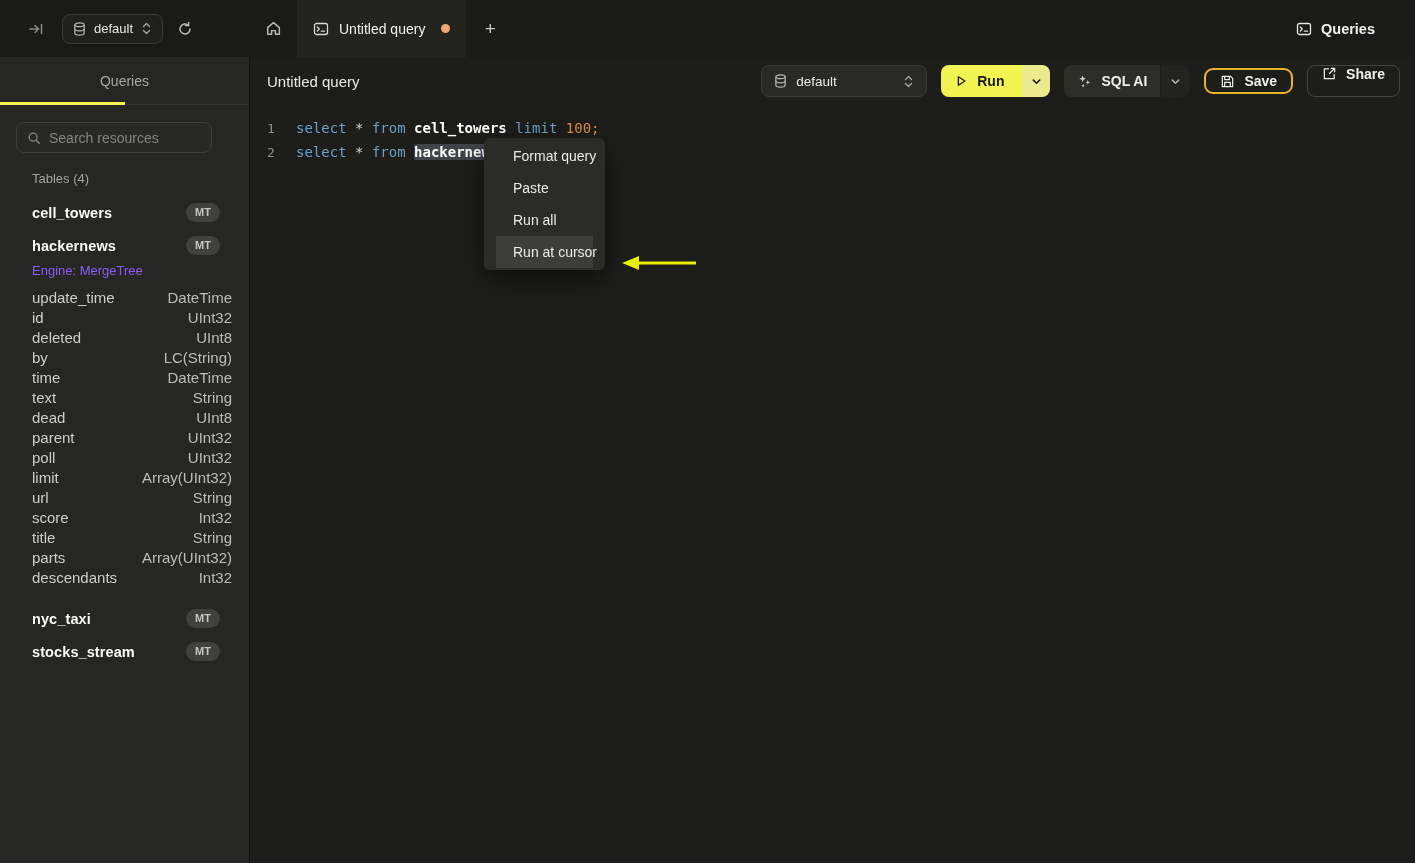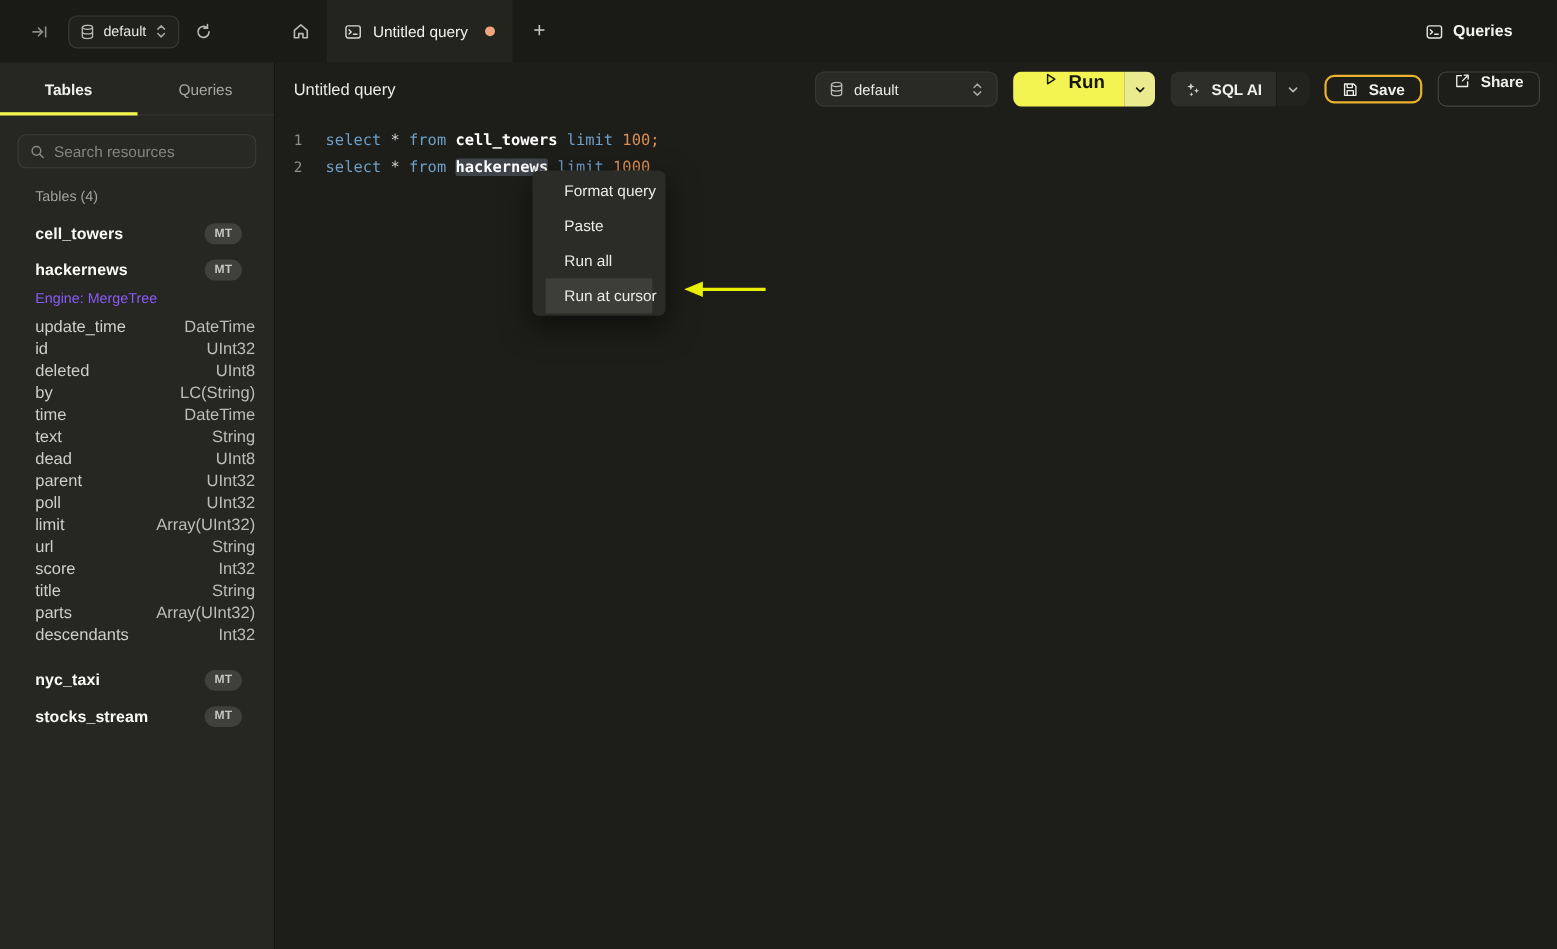--- a/index.html
+++ b/index.html
@@ -48,21 +48,21 @@
   .queries-btn{position:absolute;right:40px;top:0;height:57px;display:flex;align-items:center;gap:9px;background:none;border:none;cursor:pointer;color:var(--txt-bright);font-size:14.5px;font-weight:600}
 
   
   .sidebar{position:absolute;left:0;top:57px;width:250px;bottom:0;background:var(--c-sidebar);border-right:1px solid #14140f}
   .side-tabs{position:relative;height:48px;display:flex;border-bottom:1px solid var(--c-border-soft)}
   .side-tab{flex:1;display:flex;align-items:center;justify-content:center;background:none;border:none;cursor:pointer;font-size:14px}
   .side-tab.active{color:var(--txt-bright);font-weight:600}
   .side-tab.inactive{color:#a8a8a2;font-weight:500}
   .side-tab-underline{position:absolute;left:0;bottom:-1px;width:125px;height:3px;background:var(--yellow)}
   .new-table-btn{margin:19px 17px 0 16px;height:31px;width:217px;background:var(--yellow);border:none;border-radius:6px;display:flex;align-items:center;justify-content:center;gap:9px;color:#15150d;font-size:14px;font-weight:500;cursor:pointer;font-family:"Liberation Sans",sans-serif}
-  .search-box{margin:17px 17px 12px 16px;height:31px;width:217px;display:flex;align-items:center;gap:8px;padding:0 10px;background:#292924;border:1px solid #3e3e38;border-radius:8px}
+  .search-box{margin:17px 17px 12px 16px;height:31px;width:196px;display:flex;align-items:center;gap:8px;padding:0 10px;background:#292924;border:1px solid #3e3e38;border-radius:8px}
   .search-box input{flex:1;background:transparent;border:none;outline:none;color:#e0e0da;font-size:14px;font-family:"Liberation Sans",sans-serif;min-width:0}
   .search-box input::placeholder{color:var(--txt-faint)}
   .section-label{margin:18px 0 0 32px;font-size:13px;color:#a3a39d}
   .table-row{height:33px;display:flex;align-items:center;justify-content:space-between;padding:0 29px 0 32px;cursor:pointer}
   .table-row.first{margin-top:10px}
   .table-name{font-size:14.5px;font-weight:600;color:#fafaf4;letter-spacing:.1px}
   .mt-badge{background:#41413c;color:#c6c6c0;font-size:11px;font-weight:600;border-radius:999px;padding:4px 9px;line-height:1}
   .engine-line{padding-left:32px;margin-top:1px;font-size:13px;color:#8b5cf6}
   .columns{margin-top:9px}
   .col-row{height:20px;display:flex;align-items:center;justify-content:space-between;padding:0 17px 0 32px;font-family:Liberation Sans, sans-serif;font-size:15px}
@@ -70,40 +70,40 @@
   .col-type{color:#bdbdb6}
   .after-cols{margin-top:15px}
 
   
   .main-toolbar{position:absolute;left:250px;top:57px;right:0;height:48px;display:flex;align-items:center;padding:0 15px 0 17px;background:var(--c-main)}
   .query-title{font-size:15px;font-weight:500;color:#eaeae4}
   .toolbar-right{margin-left:auto;display:flex;align-items:center;gap:14px}
   .tb-select{height:32px;width:166px;display:flex;align-items:center;gap:9px;padding:0 12px;background:#2a2a25;border:1px solid var(--c-border);border-radius:8px;color:#eaeae4;font-size:13.5px;cursor:pointer}
   .tb-select .grow{flex:1}
   .split-btn{display:flex;height:32px;border-radius:8px;overflow:hidden}
-  .run-main{display:flex;align-items:flex-start;gap:9px;padding:0 18px 0 27px;background:var(--yellow);border:none;cursor:pointer;color:#17170e;font-size:17px;font-weight:600;font-family:"Liberation Sans",sans-serif}
+  .run-main{display:flex;align-items:center;gap:9px;padding:0 18px 0 13px;background:var(--yellow);border:none;cursor:pointer;color:#17170e;font-size:14px;font-weight:600;font-family:"Liberation Sans",sans-serif}
   .run-chev{width:28px;background:var(--yellow-chev);border:none;cursor:pointer;display:flex;align-items:center;justify-content:center}
   .sqlai-main{display:flex;align-items:center;gap:9px;padding:0 13px;background:#2e2e29;border:none;cursor:pointer;color:#f0f0ea;font-size:14px;font-weight:600;font-family:"Liberation Sans",sans-serif}
   .sqlai-chev{width:30px;background:#23231e;border:none;border-left:1px solid #1a1a16;cursor:pointer;display:flex;align-items:center;justify-content:center}
   .save-btn{height:26px;display:flex;align-items:center;gap:9px;padding:0 14px;background:transparent;border:2px solid var(--save-border);border-radius:9px;cursor:pointer;color:#f0f0ea;font-size:14px;font-weight:600;font-family:"Liberation Sans",sans-serif}
   .share-btn{height:32px;display:flex;gap:9px;padding:0 14px;background:transparent;border:1px solid #45453f;border-radius:8px;cursor:pointer;color:#f0f0ea;font-size:14px;font-weight:600;font-family:"Liberation Sans",sans-serif}
 
   
   .editor{position:absolute;left:250px;top:105px;right:0;bottom:0;padding-top:11px;font-family:"DejaVu Sans Mono",monospace;font-size:14px}
   .code-line{height:24px;display:flex;align-items:center}
   .line-num{width:14px;margin-left:17px;text-align:left;color:#8f8f89;font-size:13px;flex:none}
   .line-code{margin-left:15px;white-space:pre}
   .tok.kw{color:var(--kw)}
   .tok.num{color:var(--num)}
   .tok.plain{color:var(--code-plain)}
   .tok.table{color:#ffffff;font-weight:700}
   .tok.sel{background:#3f444b;border-radius:2px}
 
   
-  .context-menu{position:absolute;left:484px;top:155px;width:121px;background:var(--c-menu);border-radius:6px;padding:2px 12px;box-shadow:0 10px 28px rgba(0,0,0,.55);z-index:5}
+  .context-menu{position:absolute;left:484px;top:138px;width:121px;background:var(--c-menu);border-radius:6px;padding:2px 12px;box-shadow:0 10px 28px rgba(0,0,0,.55);z-index:5}
   .menu-item{height:32px;line-height:32px;padding-left:17px;font-size:14px;color:#ebebe5;cursor:pointer;white-space:nowrap}
   .menu-item.highlighted{background:var(--c-menu-hl)}
 
   
   .annot-arrow{position:absolute;left:615px;top:250px;z-index:6;pointer-events:none}
 </style>
 </head>
 <body>
 
 <header class="topbar">
@@ -172,23 +172,20 @@
           <path d="M4.3 6l2 2-2 2"></path>
           <path d="M8.3 10.2h3.2"></path>
         </svg>
     </span>
     <span>Queries</span>
   </button>
 </header>
 
 <aside class="sidebar">
   <nav class="side-tabs">
-    <button class="side-tab active">
-      <span>Tables</span>
-    </button>
     <button class="side-tab inactive">
       <span>Queries</span>
     </button>
     <span class="side-tab-underline"></span>
   </nav>
 
 
   <div class="search-box">
     <span>
       <svg width="14" height="14" viewBox="0 0 16 16" fill="none" stroke="#8a8a84" stroke-width="1.5" stroke-linecap="round">

